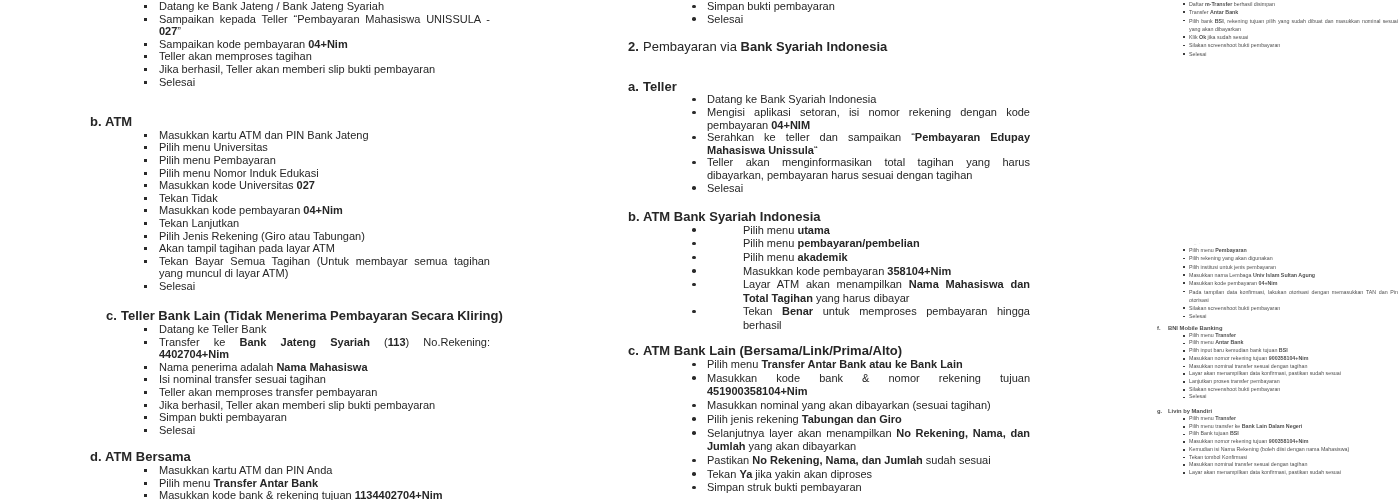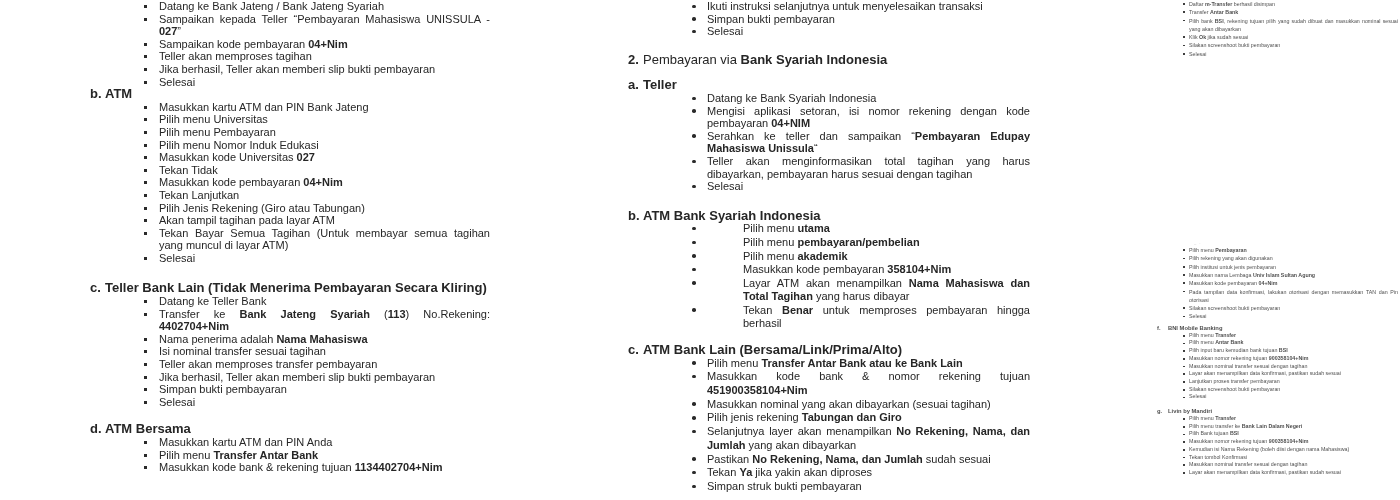--- a/index.html
+++ b/index.html
@@ -29,26 +29,26 @@
   .heading{font-weight:bold;font-size:13px;line-height:12.6px;white-space:nowrap;}
   .heading .hlabel{display:inline-block;width:15px;font-weight:bold;}
   .num-heading{font-weight:normal;}
   .col-right .heading{font-size:5.8px;line-height:8px;}
   .col-right .heading .hlabel{display:inline-block;width:11px;margin-left:5px;}
 
   b{font-weight:bold;}
 
   
   .l0{margin-top:-10px;}
-  .lh-b{} .lb{margin-top:10px;}
-  .lh-c{margin-top:18px;} .lc{margin-top:1px;}
+  .lh-b{margin-top:28px;} .lb{margin-top:10px;}
+  .lh-c{margin-top:18px;margin-left:16px;} .lc{margin-top:1px;}
   .lh-d{margin-top:15px;} .ld{margin-top:1px;}
 
   .m0{margin-top:3px;}
-  .mh-2{margin-top:16px;} .mh-a{margin-top:13px;} .ma{margin-top:14px;}
+  .mh-2{margin-top:16px;} .mh-a{margin-top:27px;} .ma{margin-top:14px;}
   .mh-b{margin-top:17px;} .mb{margin-top:13px;}
   .mh-c{margin-top:13px;} .mc{margin-top:12px;}
   .mb li{line-height:13.6px !important;padding-left:36px;}
   .mc li{line-height:13.7px !important;}
 
   .r0{margin-top:4px;}
   .r1{margin-top:10px;}
   .rh-f{margin-top:3px;} .rf{margin-top:8px;}
   .rh-g{margin-top:6px;} .rg{margin-top:7px;}
   .rf li,.rg li{line-height:7.7px !important;}
@@ -97,21 +97,20 @@
       </ul>
       <div class="heading lh-d"><span class="hlabel">d.</span><span><b>ATM Bersama</b></span></div>
       <ul class="blist ld">
         <li>Masukkan kartu ATM dan PIN Anda</li>
         <li>Pilih menu <b>Transfer Antar Bank</b></li>
         <li>Masukkan kode bank &amp; rekening tujuan <b>1134402704+Nim</b></li>
       </ul>
     </div>
   <div class="col col-mid">
       <ul class="blist m0">
-        <li>Ikuti instruksi selanjutnya untuk menyelesaikan transaksi</li>
         <li>Simpan bukti pembayaran</li>
         <li>Selesai</li>
       </ul>
       <div class="heading num-heading mh-2"><span class="hlabel">2.</span><span>Pembayaran via <b>Bank Syariah Indonesia</b></span></div>
       <div class="heading mh-a"><span class="hlabel">a.</span><span><b>Teller</b></span></div>
       <ul class="blist ma">
         <li>Datang ke Bank Syariah Indonesia</li>
         <li>Mengisi aplikasi setoran, isi nomor rekening dengan kode pembayaran <b>04+NIM</b></li>
         <li>Serahkan ke teller dan sampaikan “<b>Pembayaran Edupay Mahasiswa Unissula</b>“</li>
         <li>Teller akan menginformasikan total tagihan yang harus dibayarkan, pembayaran harus sesuai dengan tagihan</li>

